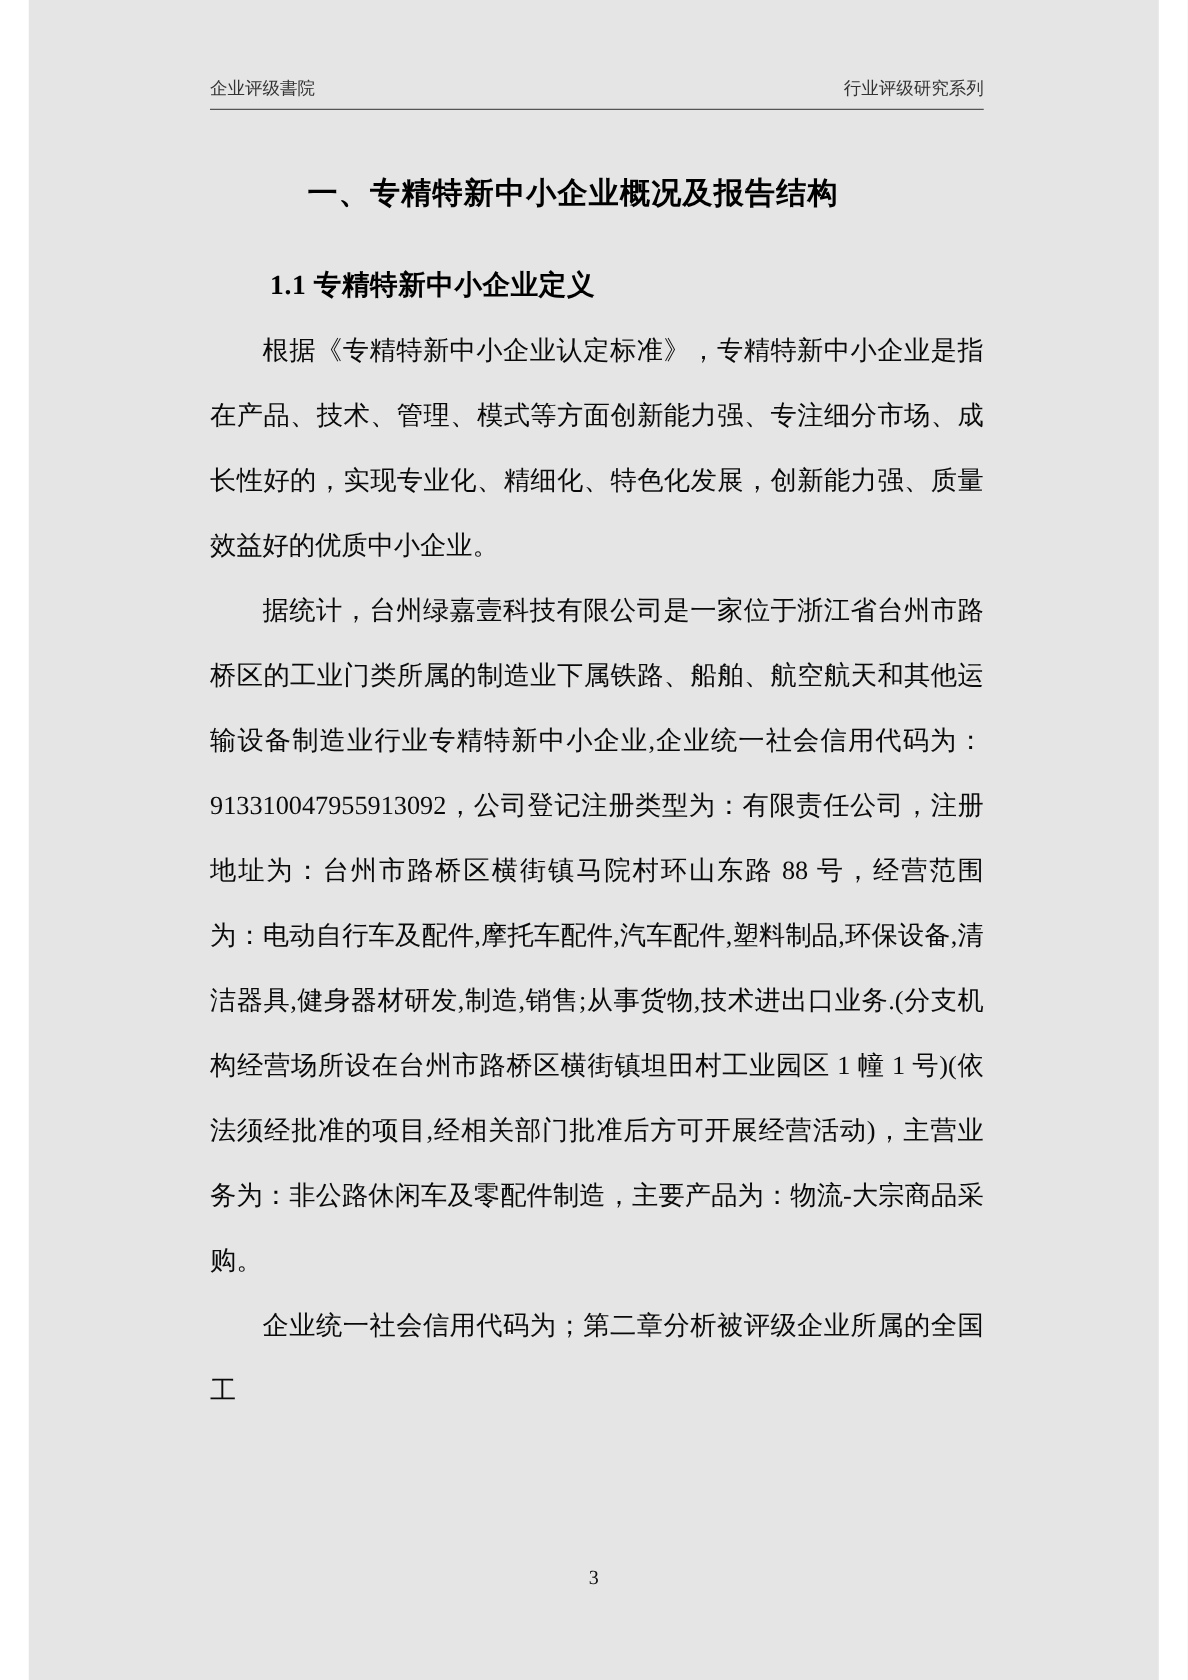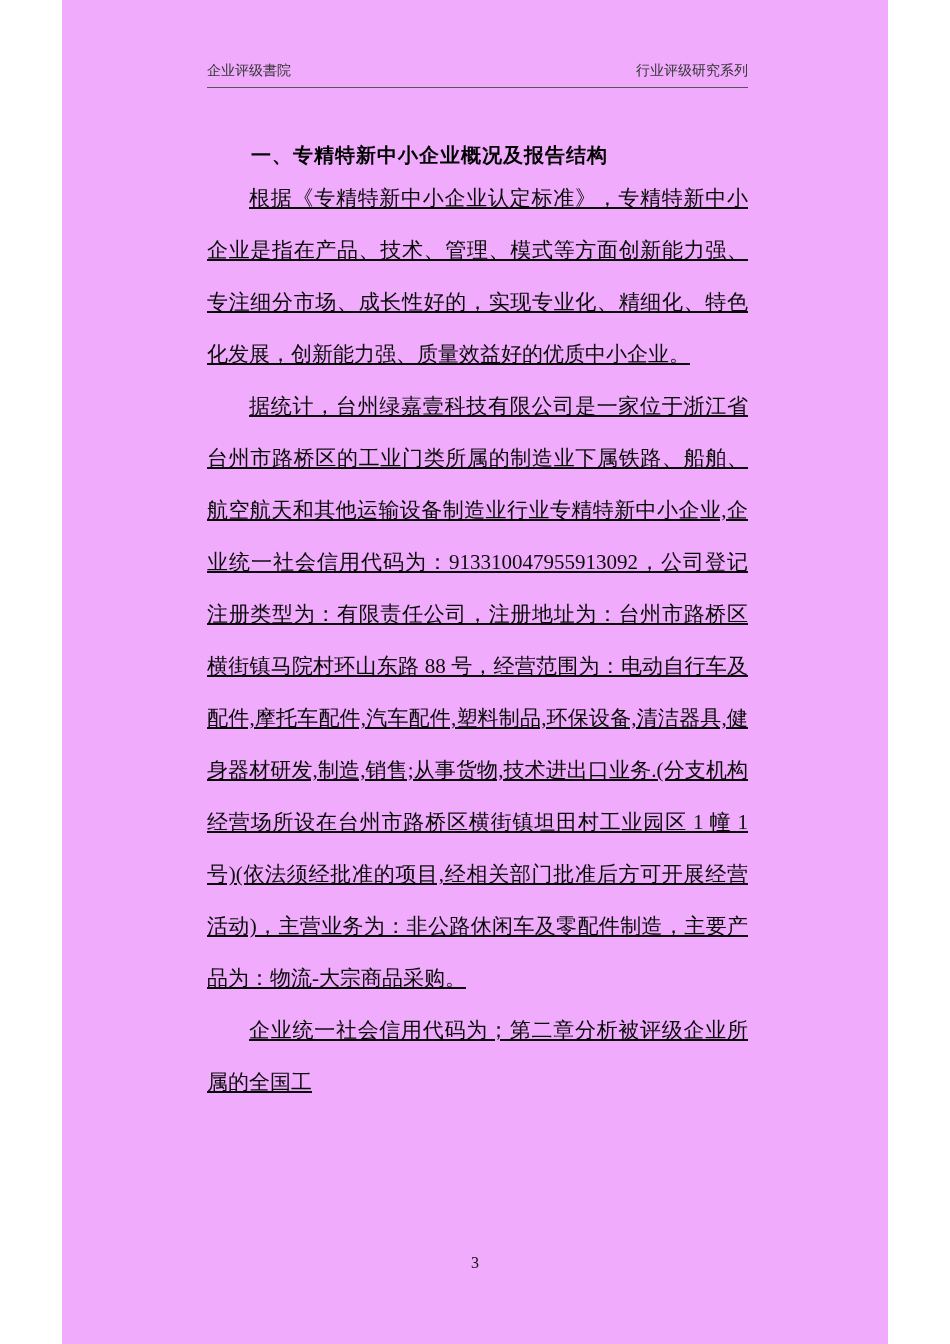--- a/index.html
+++ b/index.html
@@ -1,22 +1,22 @@
 <!DOCTYPE html>
 <html><head>
 <meta charset="utf-8">
 <style>
   * { margin: 0; padding: 0; box-sizing: border-box; }
   html, body { background: #ffffff; }
   .page {
     position: relative;
-    width: 826px;
+    width: 904px;
     height: 1344px;
     margin: 0 auto;
-    background: #f0abfc;
+    background: #e5e5e5;
     color: #000000;
     font-family: "Liberation Serif", "DejaVu Serif", serif;
     overflow: hidden;
   }
   .header {
     position: absolute;
     top: 62px;
     left: 145px;
     right: 140px;
     display: flex;
@@ -27,41 +27,40 @@
     padding-bottom: 7px;
     border-bottom: 1px solid #555555;
   }
   .content {
     position: absolute;
     top: 118px;
     left: 145px;
     right: 140px;
   }
   .main-title {
-    font-size: 20px;
+    font-size: 24px;
     font-weight: bold;
     line-height: 34px;
-    margin: 20px 0 0 44px;
+    margin: 20px 0 0 78px;
     letter-spacing: 1px;
   }
   .section-title {
     font-size: 22px;
     font-weight: bold;
     line-height: 32px;
     margin: 40px 0 10px 48px;
     letter-spacing: 0.5px;
   }
   .body-text {
     font-size: 21px;
     line-height: 52px;
     text-align: justify;
     text-justify: inter-ideograph;
     text-indent: 2em;
     color: #0a0a0a;
-    text-decoration: underline;
   }
   .page-number {
     position: absolute;
     bottom: 72px;
     left: 0;
     right: 0;
     text-align: center;
     font-size: 16px;
     color: #111111;
   }
@@ -73,20 +72,21 @@
 
   <div class="header">
     <span class="header-left">企业评级書院</span>
     <span class="header-right">行业评级研究系列</span>
   </div>
 
   <div class="content">
 
     <h1 class="main-title">一、专精特新中小企业概况及报告结构</h1>
 
+    <h2 class="section-title">1.1 专精特新中小企业定义</h2>
 
     <p class="body-text">根据《专精特新中小企业认定标准》，专精特新中小企业是指在产品、技术、管理、模式等方面创新能力强、专注细分市场、成长性好的，实现专业化、精细化、特色化发展，创新能力强、质量效益好的优质中小企业。</p>
 
 
     <p class="body-text">据统计，台州绿嘉壹科技有限公司是一家位于浙江省台州市路桥区的工业门类所属的制造业下属铁路、船舶、航空航天和其他运输设备制造业行业专精特新中小企业,企业统一社会信用代码为：913310047955913092，公司登记注册类型为：有限责任公司，注册地址为：台州市路桥区横街镇马院村环山东路 88 号，经营范围为：电动自行车及配件,摩托车配件,汽车配件,塑料制品,环保设备,清洁器具,健身器材研发,制造,销售;从事货物,技术进出口业务.(分支机构经营场所设在台州市路桥区横街镇坦田村工业园区 1 幢 1 号)(依法须经批准的项目,经相关部门批准后方可开展经营活动)，主营业务为：非公路休闲车及零配件制造，主要产品为：物流-大宗商品采购。</p>
 
 
     <p class="body-text">企业统一社会信用代码为；第二章分析被评级企业所属的全国工</p>
 
   </div>

